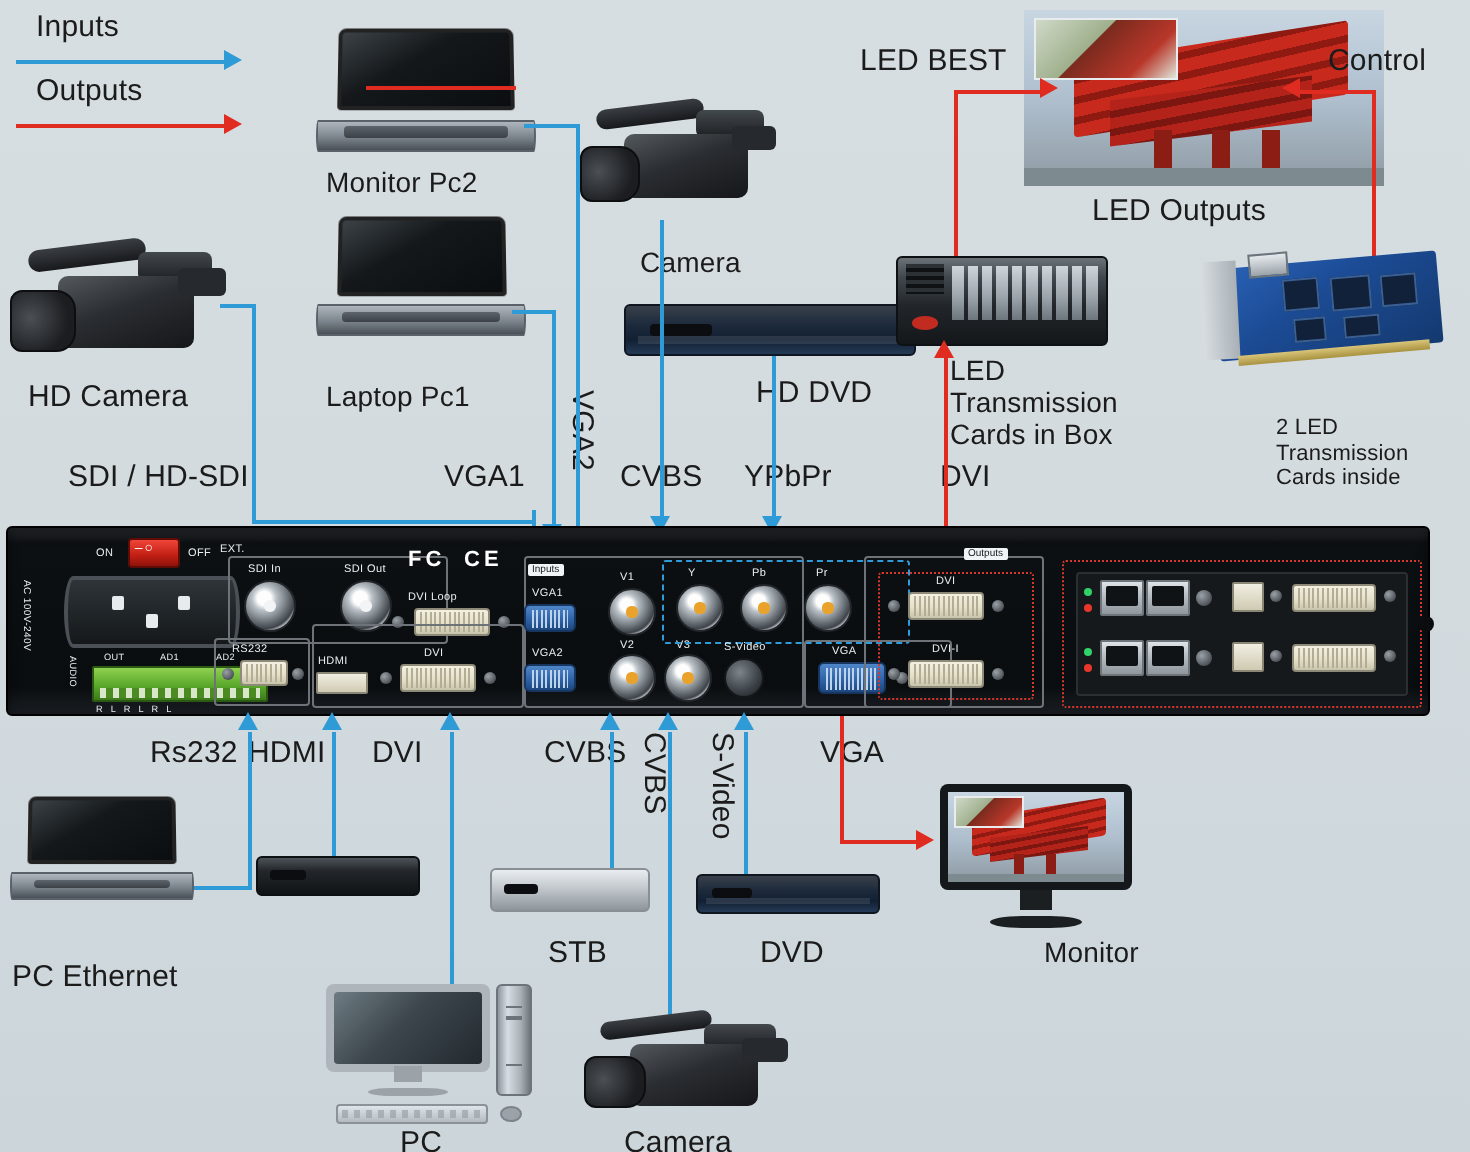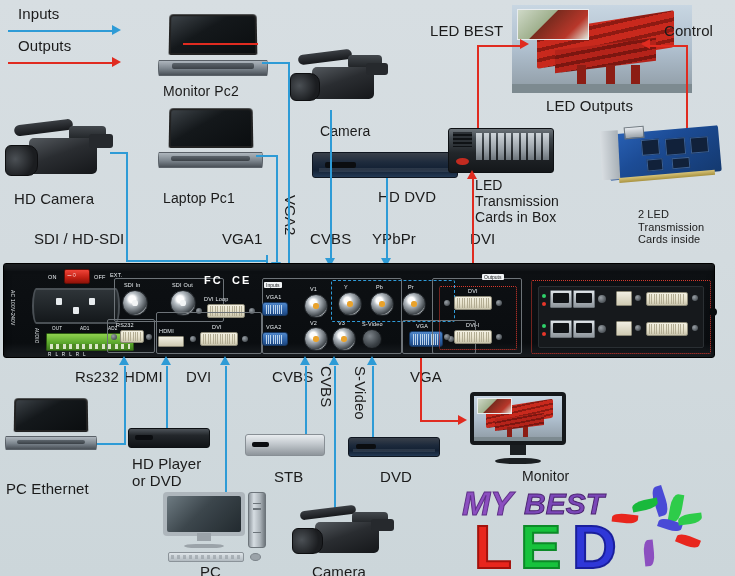--- a/index.html
+++ b/index.html
@@ -580,22 +580,20 @@
     <div class="screen"></div>
     <div class="base"></div>
   </div>
   <div class="lbl" style="left:6px; top:480px; font-size:15px;">PC Ethernet</div>
 
   <div class="dev" style="left:128px; top:428px; width:82px; height:20px;">
     <div class="slab dark">
       <div class="disp"></div>
     </div>
   </div>
-  <div class="lbl" style="left:132px; top:455px; font-size:15px;">HD Player
-or DVD</div>
 
   <div class="dev" style="left:245px; top:434px; width:80px; height:22px;">
     <div class="slab silver">
       <div class="disp"></div>
     </div>
   </div>
   <div class="lbl" style="left:274px; top:468px; font-size:15px;">STB</div>
 
   <div class="dev" style="left:348px; top:437px; width:92px; height:20px;">
     <div class="slab blue">
@@ -641,30 +639,14 @@
 
   <div class="dev cam" style="left:292px; top:505px; width:104px; height:58px;">
     <div class="mic"></div>
     <div class="handle"></div>
     <div class="body"></div>
     <div class="lens"></div>
     <div class="vf"></div>
   </div>
   <div class="lbl" style="left:312px; top:563px; font-size:15px;">Camera</div>
 
-  <div id="logo" style="left:462px; top:484px; width:265px; height:90px;">
-    <div class="logo-my" style="left:0; top:0;">MY</div>
-    <div class="logo-best" style="left:62px; top:3px;">BEST</div>
-    <div class="logo-l" style="left:12px; top:32px;">L</div>
-    <div class="logo-e" style="left:58px; top:32px;">E</div>
-    <div class="logo-d" style="left:110px; top:32px;">D</div>
-
-    <div class="leaf" style="left:192px; top:2px;  width:12px; height:30px; background:#4a4ad6; transform:rotate(-18deg);"></div>
-    <div class="leaf" style="left:208px; top:10px; width:12px; height:28px; background:#2ecc4a; transform:rotate(10deg);"></div>
-    <div class="leaf" style="left:170px; top:16px; width:26px; height:10px; background:#19b93c; transform:rotate(-12deg);"></div>
-    <div class="leaf" style="left:150px; top:30px; width:26px; height:9px;  background:#e8261d; transform:rotate(6deg);"></div>
-    <div class="leaf" style="left:196px; top:36px; width:24px; height:10px; background:#4a4ad6; transform:rotate(18deg);"></div>
-    <div class="leaf" style="left:216px; top:30px; width:24px; height:10px; background:#2ecc4a; transform:rotate(-8deg);"></div>
-    <div class="leaf" style="left:214px; top:52px; width:24px; height:10px; background:#e8261d; transform:rotate(22deg);"></div>
-    <div class="leaf" style="left:182px; top:56px; width:10px; height:26px; background:#8c4fc0; transform:rotate(-6deg);"></div>
-  </div>
 
 </div>
 
 </body></html>

